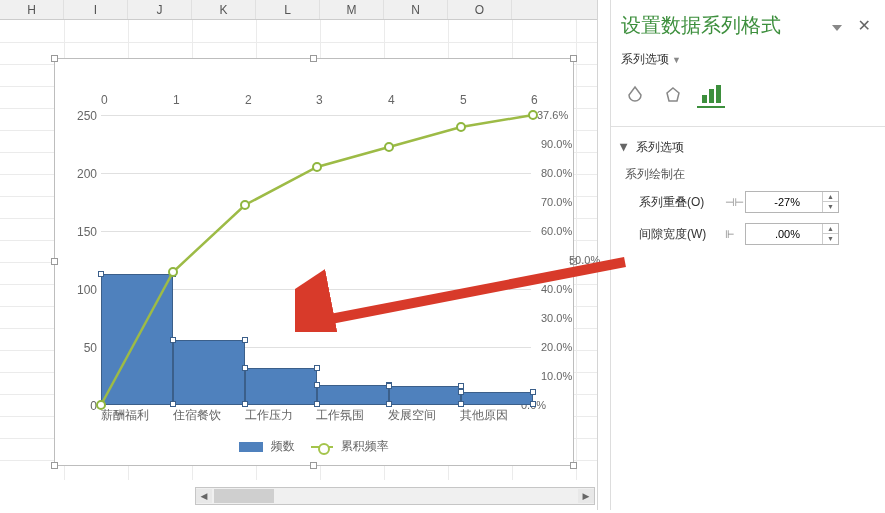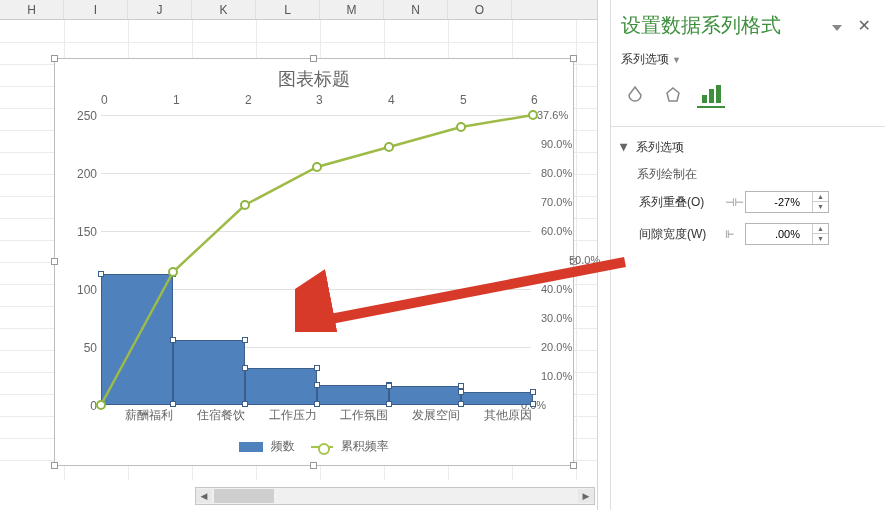--- a/index.html
+++ b/index.html
@@ -13,21 +13,21 @@
 .col-grid .gc { position: absolute; top: 20px; bottom: 30px; border-right: 1px solid #ebebeb; }
 
 .chart-container { position: absolute; left: 54px; top: 58px; width: 520px; height: 408px; background: #fff; border: 1px solid #bdbdbd; }
 .sel-handle { position: absolute; width: 7px; height: 7px; background: #fff; border: 1px solid #999; }
 .chart-title { text-align: center; font-size: 18px; color: #666; padding-top: 8px; }
 .plot { position: absolute; left: 46px; top: 56px; width: 430px; height: 290px; }
 
 .top-axis-label { position: absolute; top: 34px; font-size: 12px; color: #666; }
 .y-left-label { position: absolute; left: 14px; font-size: 12px; color: #666; text-align: right; width: 28px; }
 .y-right-label { position: absolute; font-size: 11px; color: #666; }
-.x-cat-label { position: absolute; top: 348px; font-size: 12px; color: #666; text-align: right; width: 72px; }
+.x-cat-label { position: absolute; top: 348px; font-size: 12px; color: #666; text-align: left; width: 72px; }
 
 .bar { position: absolute; background: #4f81bd; border: 1px solid #3b5f8a; }
 .marker { position: absolute; width: 10px; height: 10px; border: 2px solid #8fb63f; background: #fff; border-radius: 50%; transform: translate(-50%, -50%); }
 .series-sel { position: absolute; width: 6px; height: 6px; background: #fff; border: 1px solid #3b5f8a; transform: translate(-50%, -50%); }
 
 .legend { position: absolute; left: 0; right: 0; bottom: 10px; text-align: center; font-size: 12px; color: #666; }
 .leg-swatch-bar { display: inline-block; width: 24px; height: 10px; background: #4f81bd; vertical-align: middle; margin-right: 4px; }
 .leg-swatch-line { display: inline-block; width: 22px; height: 0; border-top: 2px solid #a4c44b; vertical-align: middle; position: relative; margin-right: 4px; }
 .leg-swatch-line::after { content: ''; position: absolute; left: 7px; top: -5px; width: 8px; height: 8px; border: 2px solid #a4c44b; background: #fff; border-radius: 50%; }
 
@@ -45,28 +45,28 @@
 .pane-dd svg { display: block; }
 .sec-dd { font-size: 12px; color: #333; margin-bottom: 14px; }
 .sec-dd .caret { font-size: 9px; color: #888; margin-left: 3px; }
 .icon-row { display: flex; gap: 10px; margin-bottom: 18px; }
 .icon-btn { width: 28px; height: 26px; display: flex; align-items: center; justify-content: center; }
 .icon-btn.active { border-bottom: 2px solid #3d8f3d; }
 .icon-bars { display: flex; align-items: flex-end; gap: 2px; }
 .icon-bars span { display: block; width: 5px; background: #3d8f3d; }
 .section-head { font-size: 12px; color: #333; margin-bottom: 10px; }
 .section-head .tri { display: inline-block; transform: rotate(90deg); font-size: 10px; color: #666; margin-right: 4px; }
-.sub-label { font-size: 12px; color: #555; margin-left: 16px; margin-bottom: 8px; }
+.sub-label { font-size: 12px; color: #555; margin-left: 4px; margin-bottom: 8px; }
 .radio-row { font-size: 12px; color: #999; margin-left: 28px; margin-bottom: 8px; }
 .radio-row .radio { display: inline-block; width: 11px; height: 11px; border: 1px solid #bbb; border-radius: 50%; vertical-align: middle; margin-right: 5px; }
 .radio-row .radio.sel::after { content: ''; display: block; width: 5px; height: 5px; background: #888; border-radius: 50%; margin: 3px; }
 .ctrl-row { display: flex; align-items: center; margin-left: 18px; margin-bottom: 10px; font-size: 12px; }
 .ctrl-row .lbl { width: 86px; color: #333; }
 .slider-ico { width: 20px; color: #888; font-size: 11px; }
-.spinner { width: 84px; height: 22px; border: 1px solid #b5b5b5; background: #fff; position: relative; }
+.spinner { width: 94px; height: 22px; border: 1px solid #b5b5b5; background: #fff; position: relative; }
 .spinner input { border: none; width: 58px; height: 20px; font-size: 11px; text-align: right; padding-right: 4px; outline: none; }
 .spin-btns { position: absolute; right: 0; top: 0; width: 16px; height: 20px; border-left: 1px solid #ccc; }
 .spin-btns div { height: 10px; text-align: center; font-size: 7px; color: #666; line-height: 10px; }
 .spin-btns div:first-child { border-bottom: 1px solid #ccc; }
 .pane-sep { border-top: 1px solid #e0e0e0; margin: 14px -10px 12px; }
 </style>
 </head>
 <body>
 
 <div class="sheet-area">
@@ -117,21 +117,20 @@
   <div class="chart-container">
     <div class="sel-handle" style="left:-4px;top:-4px"></div>
     <div class="sel-handle" style="left:50%;top:-4px;margin-left:-4px"></div>
     <div class="sel-handle" style="right:-4px;top:-4px"></div>
     <div class="sel-handle" style="left:-4px;top:50%;margin-top:-4px"></div>
     <div class="sel-handle" style="right:-4px;top:50%;margin-top:-4px"></div>
     <div class="sel-handle" style="left:-4px;bottom:-4px"></div>
     <div class="sel-handle" style="left:50%;bottom:-4px;margin-left:-4px"></div>
     <div class="sel-handle" style="right:-4px;bottom:-4px"></div>
 
-    <div class="chart-title">图表标题</div>
 
     <div class="top-axis-label" style="left:46px">0</div>
     <div class="top-axis-label" style="left:118px">1</div>
     <div class="top-axis-label" style="left:190px">2</div>
     <div class="top-axis-label" style="left:261px">3</div>
     <div class="top-axis-label" style="left:333px">4</div>
     <div class="top-axis-label" style="left:405px">5</div>
     <div class="top-axis-label" style="left:476px">6</div>
 
     <div class="y-left-label" style="top:50px">250</div>

